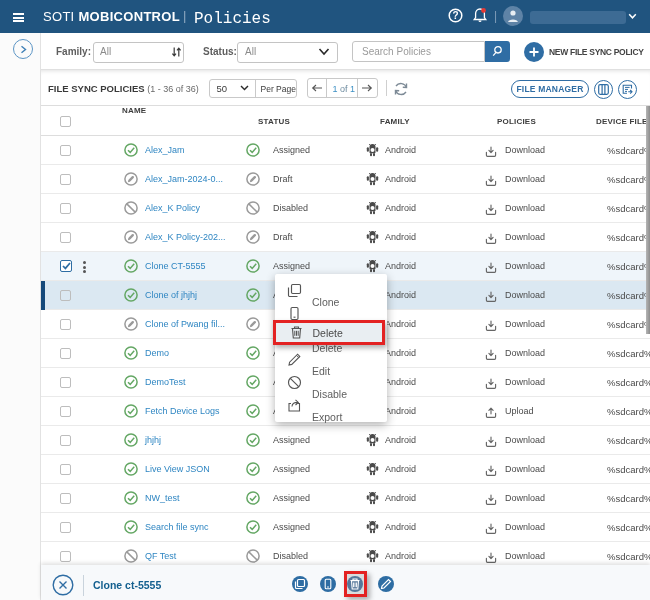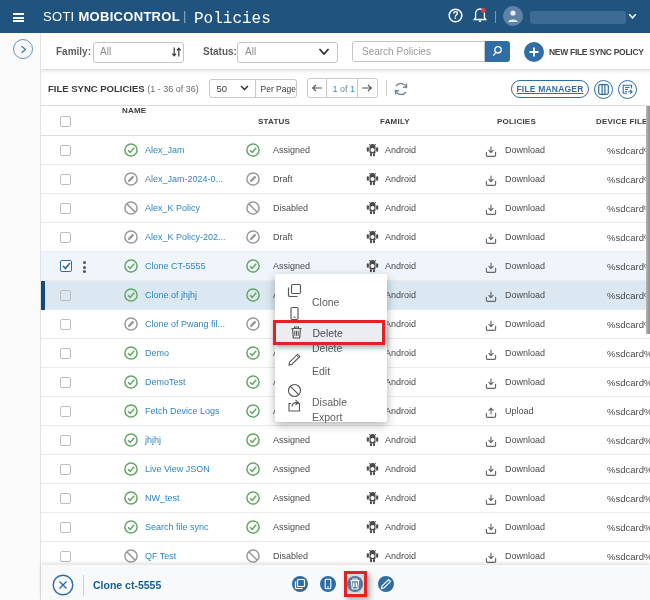--- a/index.html
+++ b/index.html
@@ -145,21 +145,21 @@
   <div class="abs" style="left:356.5px;top:78px;width:1px;height:20px;background:#C9C9C9;"></div>
   <svg class="abs" style="left:361px;top:84px;" width="12" height="8" viewBox="0 0 12 8">
     <path d="M1 4 L10 4 M7 1 L10.3 4 L7 7" fill="none" stroke="#555" stroke-width="1.1"></path>
   </svg>
   <div class="abs" style="left:385.5px;top:80px;width:1px;height:16px;background:#CFCFCF;"></div>
   <svg class="abs" style="left:393px;top:81px;" width="16" height="16" viewBox="0 0 16 16">
     <path d="M13.5 6.5 A6 6 0 0 0 3 5 M2.5 9.5 A6 6 0 0 0 13 11" fill="none" stroke="#7D8A96" stroke-width="1.4"></path>
     <path d="M13.5 2.5 L13.5 6.5 L9.8 6.2" fill="none" stroke="#7D8A96" stroke-width="1.4"></path>
     <path d="M2.5 13.5 L2.5 9.5 L6.2 9.8" fill="none" stroke="#7D8A96" stroke-width="1.4"></path>
   </svg>
-  <div class="abs pill" style="left:511px;top:80px;width:78px;height:18px;line-height:16px;text-decoration:underline;">FILE MANAGER</div>
+  <div class="abs pill" style="left:511px;top:80px;width:78px;height:18px;line-height:16px;">FILE MANAGER</div>
   <div class="abs cbtn" style="left:593.5px;top:80px;"></div>
   <svg class="abs" style="left:597.5px;top:84px;" width="11" height="11" viewBox="0 0 11 11">
     <rect x="0.7" y="0.7" width="9.6" height="9.6" rx="1.5" fill="none" stroke="#2F6DA4" stroke-width="1.2"></rect>
     <path d="M4.1 1 L4.1 10 M6.9 1 L6.9 10" stroke="#2F6DA4" stroke-width="1.2"></path>
   </svg>
   <div class="abs cbtn" style="left:617.5px;top:80px;"></div>
   <svg class="abs" style="left:621.5px;top:84px;" width="11" height="11" viewBox="0 0 11 11">
     <path d="M9.5 4.5 L9.5 1.2 L1.2 1.2 L1.2 9.2 L5 9.2" fill="none" stroke="#2F6DA4" stroke-width="1.1"></path>
     <path d="M3 3.4 L7.6 3.4 M3 5.4 L6 5.4 M3 7.4 L5 7.4" stroke="#2F6DA4" stroke-width="1"></path>
     <path d="M6.2 7.8 L9.8 7.8 M8.2 6 L10 7.8 L8.2 9.6" fill="none" stroke="#2F6DA4" stroke-width="1.1"></path>
@@ -726,21 +726,21 @@
           </svg></div>
         <div class="mtext">Delete</div>
       </div>
       <div class="mi" style="top:74px;">
         <div class="mico"><svg width="15" height="15" viewBox="0 0 15 15">
             <path d="M2 13 L2.6 10.2 L10.6 2.2 L12.8 4.4 L4.8 12.4 Z" fill="none" stroke="#555" stroke-width="1.1"></path>
             <path d="M9.5 3.3 L11.7 5.5" stroke="#555" stroke-width="1"></path>
           </svg></div>
         <div class="mtext">Edit</div>
       </div>
-      <div class="mi" style="top:97px;margin-top:8px;">
+      <div class="mi" style="top:97px;">
         <div class="mico"><svg width="15" height="15" viewBox="0 0 15 15">
             <circle cx="7.5" cy="7.5" r="6" fill="none" stroke="#555" stroke-width="1.15"></circle>
             <path d="M3.3 3.4 L11.7 11.6" stroke="#555" stroke-width="1.15"></path>
           </svg></div>
         <div class="mtext">Disable</div>
       </div>
       <div class="mi" style="top:120px;">
         <div class="mico"><svg width="15" height="15" viewBox="0 0 15 15">
             <path d="M4 5.5 L2 5.5 L2 13 L12.5 13 L12.5 5.5 L10.5 5.5" fill="none" stroke="#555" stroke-width="1.1"></path>
             <path d="M5 8.5 C5 5.5 7.5 4.2 10.8 4.4 M8.5 1.8 L11.3 4.4 L8.5 7" fill="none" stroke="#555" stroke-width="1.1"></path>

